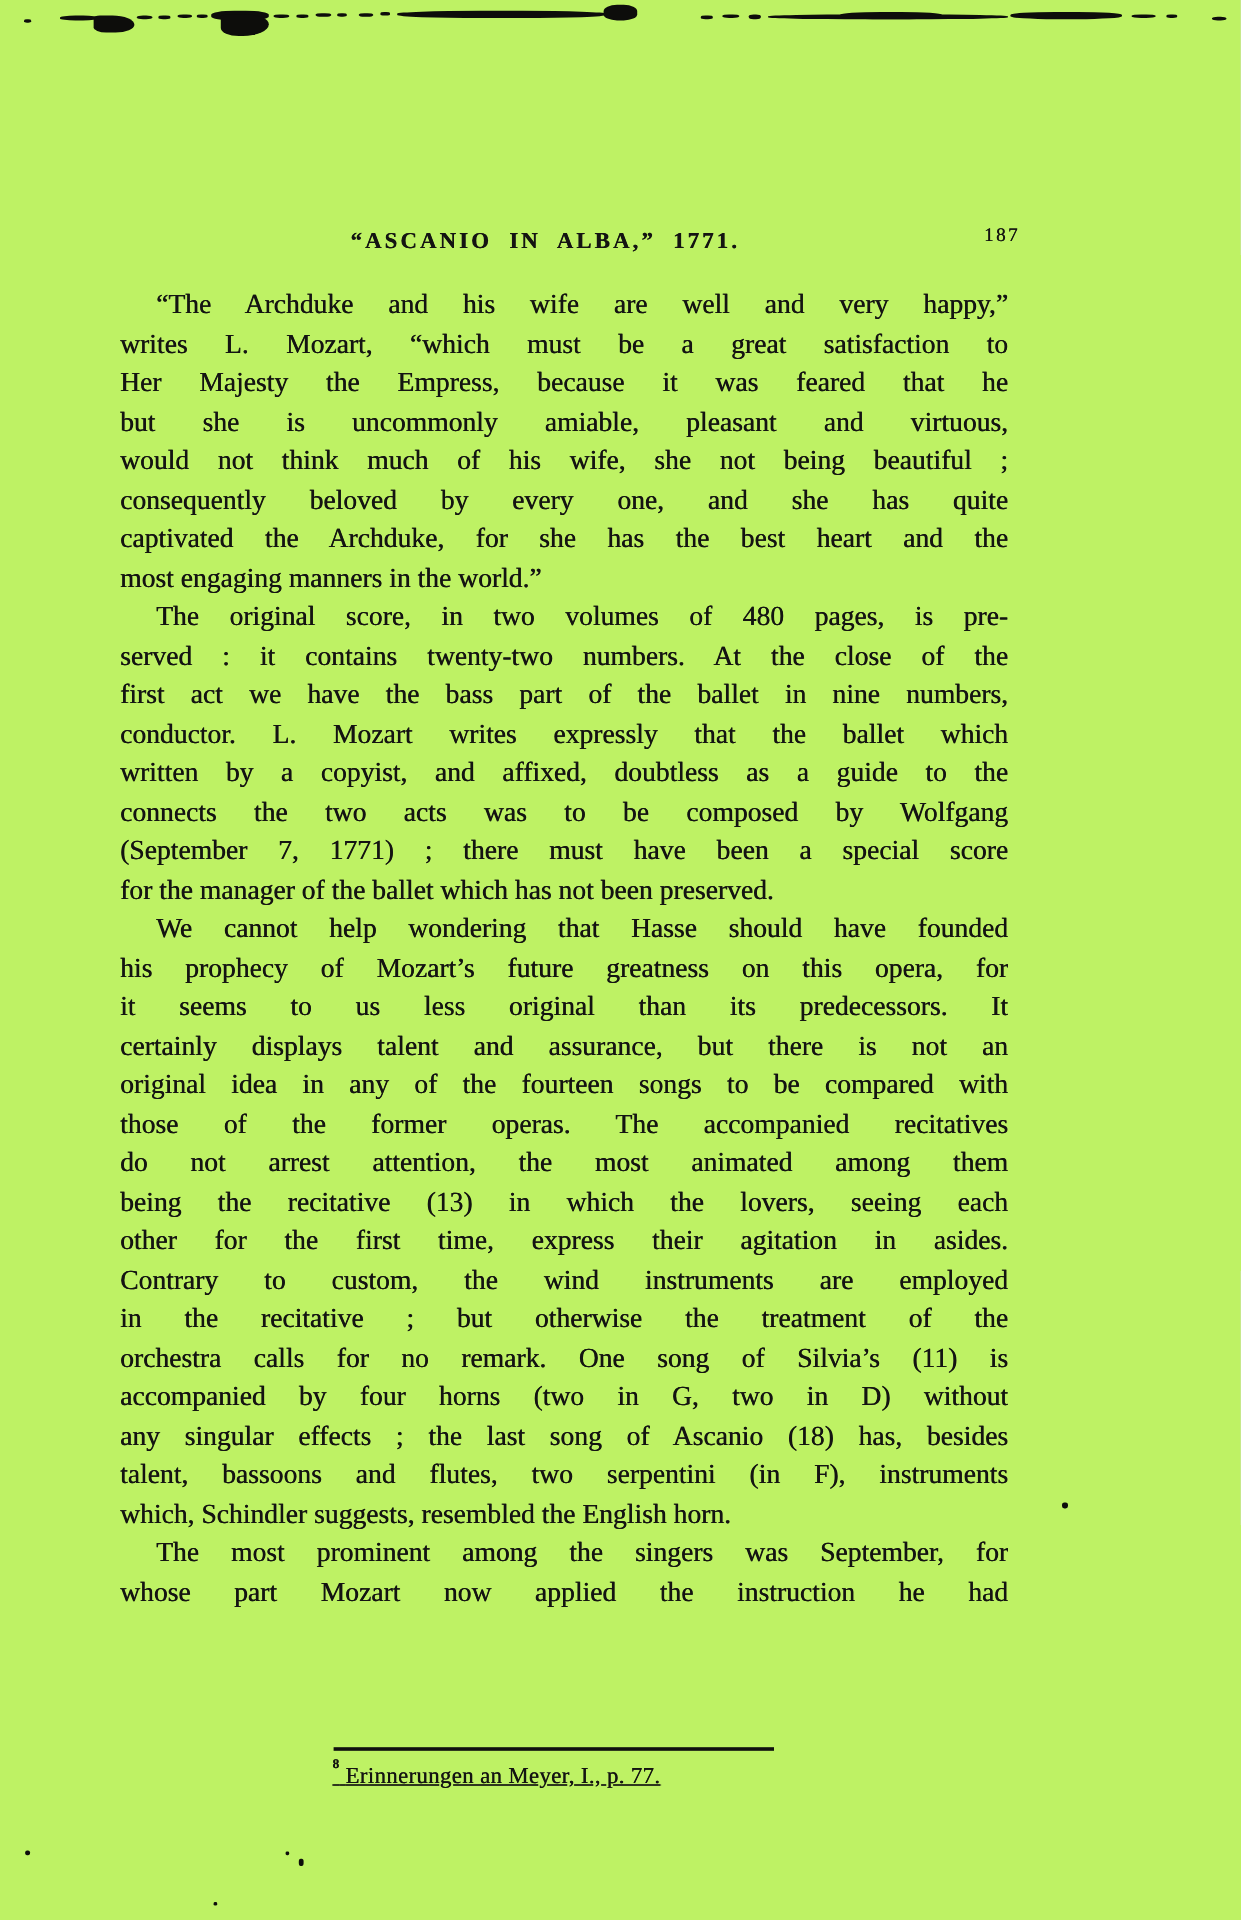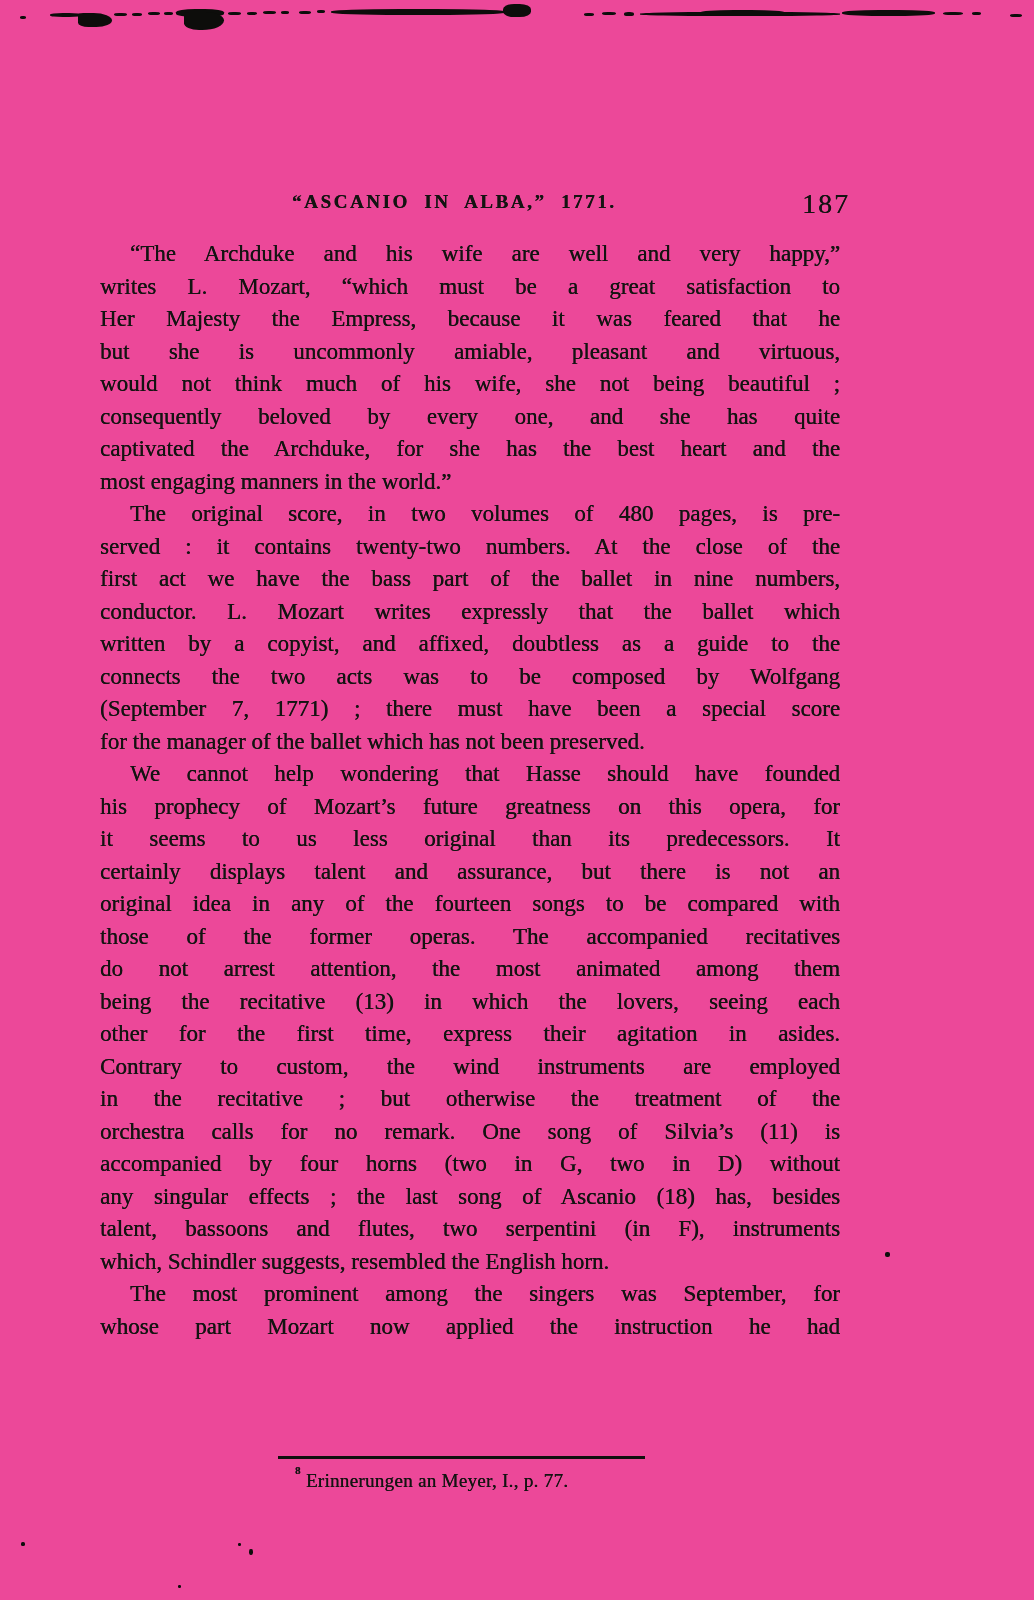--- a/index.html
+++ b/index.html
@@ -1,37 +1,37 @@
 <!DOCTYPE html>
 <html><head>
 <meta charset="utf-8">
 <style>
   html,body{margin:0;padding:0;background:#d8d8d4;}
   .page{
     position:relative;
     width:1034px;height:1600px;
     margin:0 auto;
-    background:#ec4899;
+    background:#bef264;
     overflow:hidden;
     font-family:"Liberation Serif","DejaVu Serif",serif;
     color:#141412;
   }
   
   .mark{position:absolute;background:#0d0d0b;}
   
   .header{position:absolute;left:100px;top:188px;width:750px;height:34px;}
   .header-title{
     position:absolute;left:192px;top:3px;
     font-size:19px;font-weight:700;letter-spacing:2.6px;word-spacing:7px;
     white-space:nowrap;
     text-shadow:0.3px 0 0 currentColor;
   }
   .page-number{
     position:absolute;right:0;top:0;
-    font-size:28px;letter-spacing:2px;
+    font-size:16px;letter-spacing:2px;
     text-shadow:0.3px 0 0 currentColor;
     font-family:Liberation Serif, serif;
   }
   
   .body-text{
     position:absolute;left:100px;top:238px;width:740px;
     font-size:23px;line-height:32.5px;
     text-shadow:0.35px 0 0 currentColor;
   }
   .para{margin:0;}
@@ -44,24 +44,25 @@
   .line.ns{text-align-last:left;}
   .line sup{
     font-size:13px;line-height:0;position:relative;top:-7px;
   }
   
   .footnote-rule{
     position:absolute;left:278px;top:1456px;width:367px;height:3px;
     background:#10100e;
   }
   .footnote{
-    position:absolute;left:295px;top:1470px;width:420px;
+    position:absolute;left:277px;top:1470px;width:420px;
     font-size:19px;letter-spacing:0.3px;
     text-shadow:0.3px 0 0 currentColor;
     white-space:nowrap;
+    text-decoration:underline;
   }
   .footnote sup{font-size:11px;line-height:0;position:relative;top:-6px;font-weight:700;}
 </style>
 </head>
 <body>
 
 <div class="page">
 
   <div id="top-marks">
       <div class="mark" style="left: 20px; top: 16px; width: 6px; height: 3px; background: rgb(13, 13, 11); border-radius: 40%;"></div>

